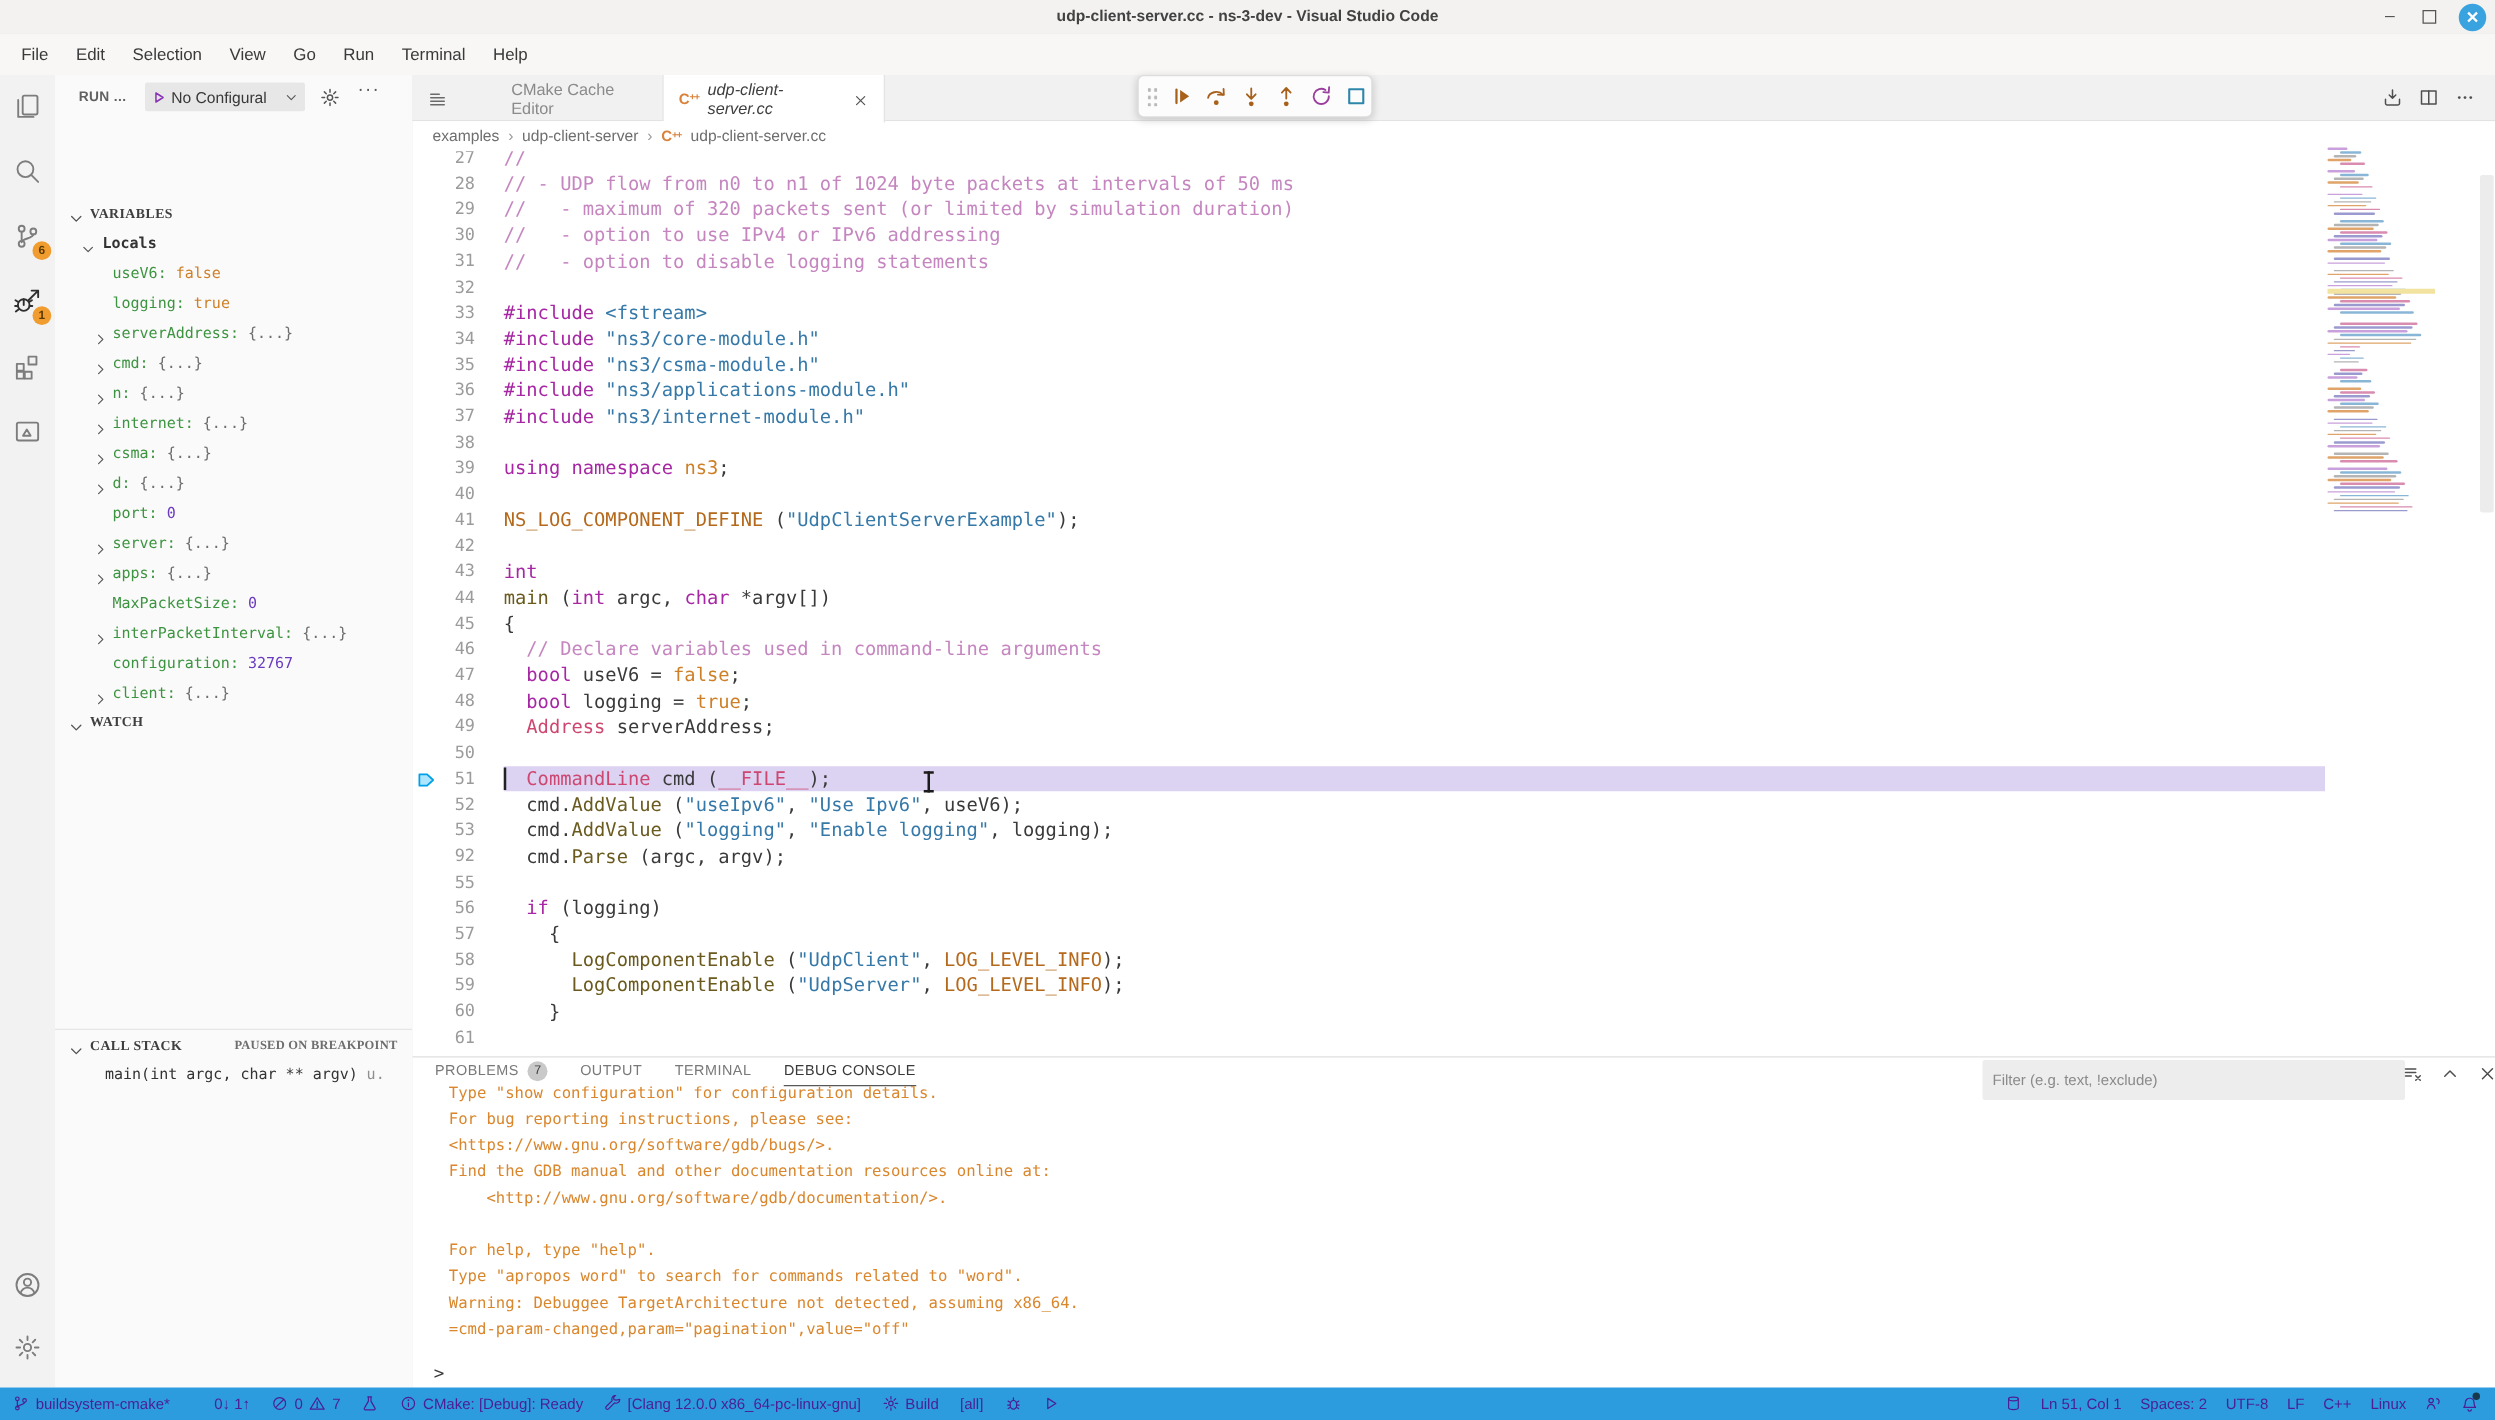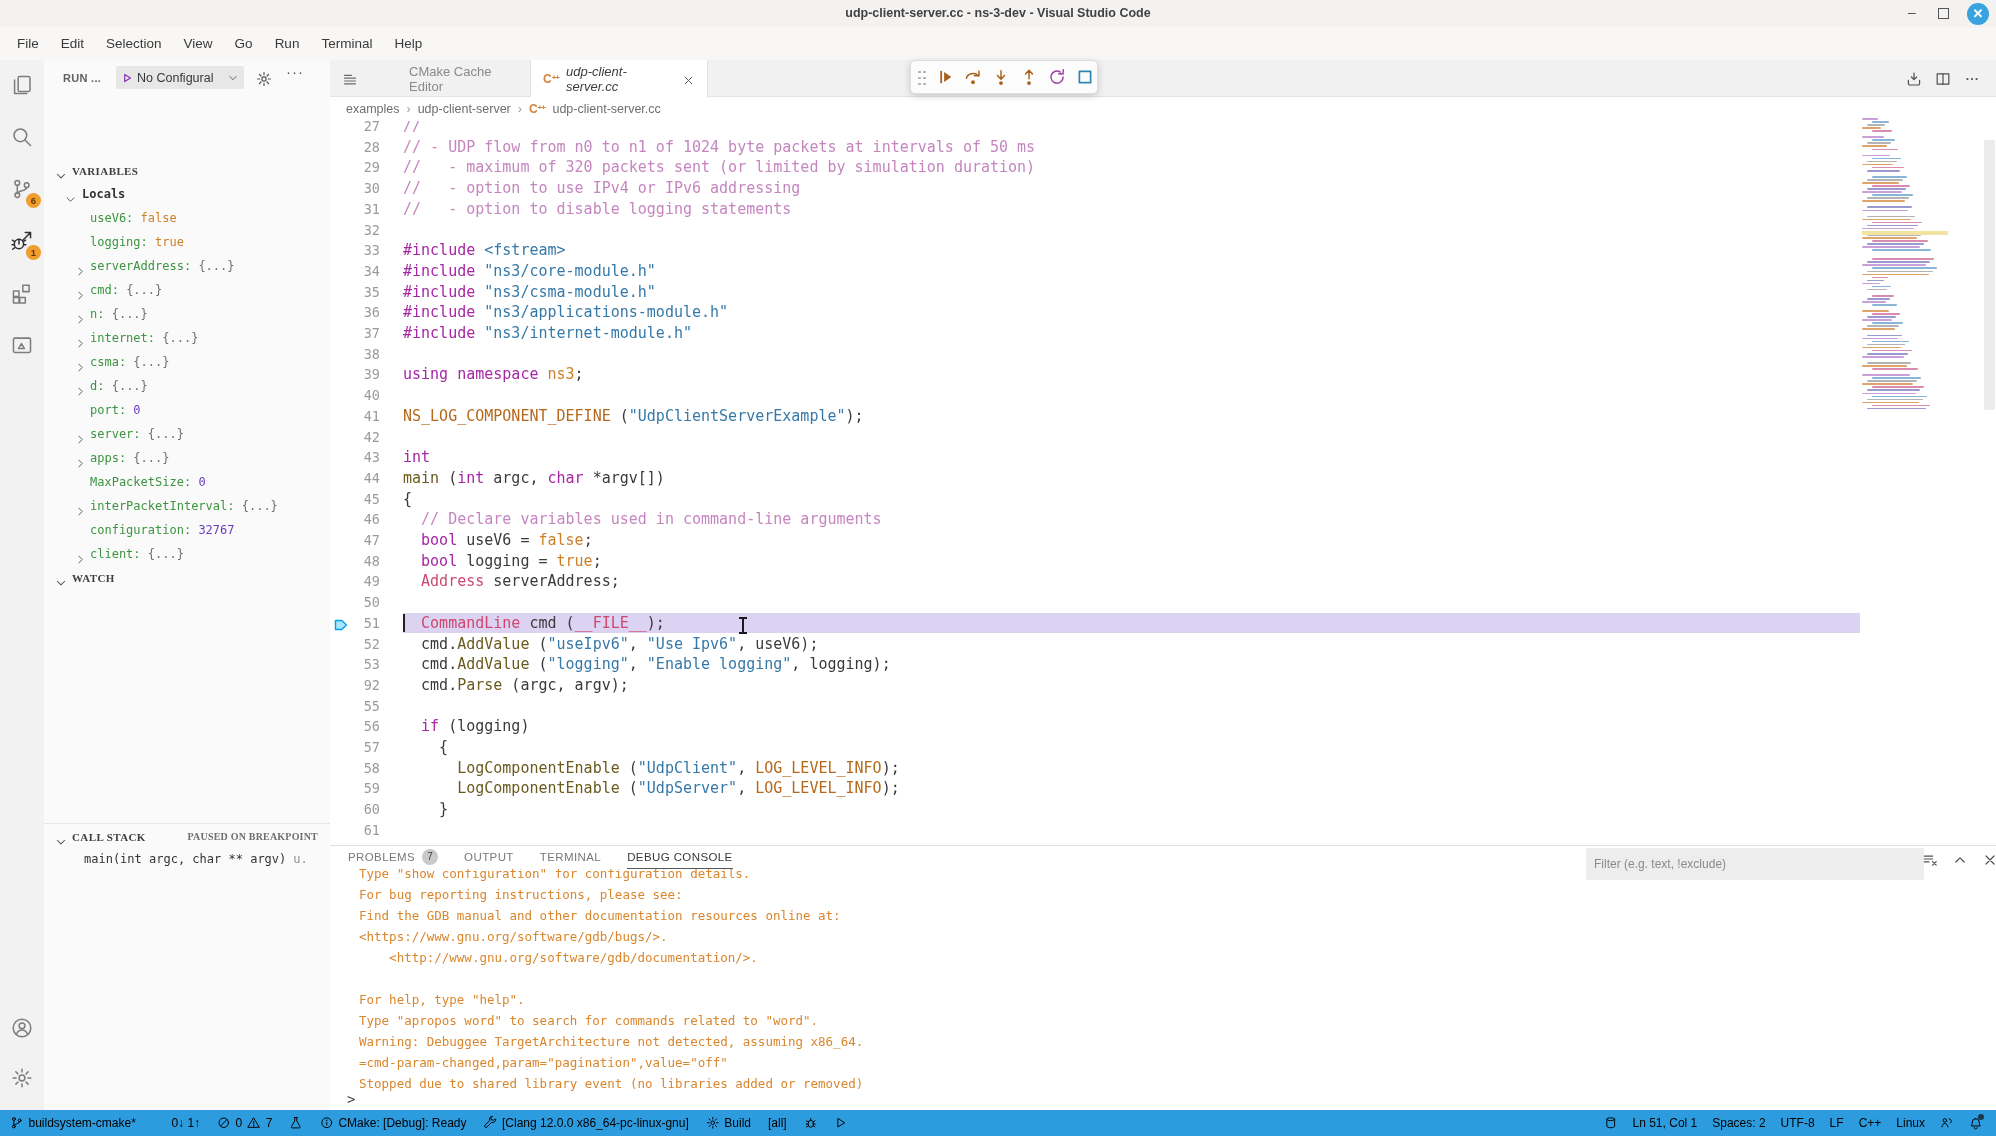--- a/index.html
+++ b/index.html
@@ -95,21 +95,21 @@
   .ptab.active{color:#383838;border-bottom:1px solid #585858;}
   .ptab-badge{margin-left:7px;width:16px;height:16px;border-radius:50%;background:#c9c9c9;color:#3e3e3e;font-size:10px;text-align:center;line-height:16px;letter-spacing:0;}
   .pfilter{position:absolute;left:1256px;top:2px;width:322px;height:32px;background:#ededed;border:none;border-radius:2px;font-size:12px;color:#333;padding:0 8px;font-family:"Liberation Sans",sans-serif;}
   .pfilter::placeholder{color:#8a8a8a;}
   .pact{position:absolute;top:4px;display:flex;gap:14px;color:#4f4f4f;left:1592px;}
   .console{position:absolute;left:0;top:23px;width:1666px;height:222px;overflow:hidden;}
   .console-inner{margin-top:-6px;padding-left:29px;}
   .con-line{height:21px;line-height:21px;font-family:"DejaVu Sans Mono",monospace;font-size:12.5px;color:#d9862c;white-space:pre;}
   .prompt{position:absolute;left:17px;top:245px;font-family:"DejaVu Sans Mono",monospace;font-size:14px;color:#3c3c3c;}
   
-  .statusbar{left:0;top:1110px;width:1996px;height:26px;background:#2d9cdf;color:#000000;display:flex;align-items:center;font-size:12px;}
+  .statusbar{left:0;top:1110px;width:1996px;height:26px;background:#2d9cdf;color:#4c1d95;display:flex;align-items:center;font-size:12px;}
   .sb-left{display:flex;align-items:center;gap:17px;padding-left:10px;}
   .sb-right{margin-left:auto;display:flex;align-items:center;gap:15px;padding-right:14px;}
   .sb-item{display:flex;align-items:center;gap:5px;white-space:nowrap;}
   .sb-item svg.ic{width:13.5px;height:13.5px;stroke-width:1.15;}
   .sb-bell{position:relative;}
   .sb-bell .dot{position:absolute;right:-2px;top:-2px;width:6px;height:6px;border-radius:50%;background:#17384d;}
 </style>
 </head>
 <body>
 
@@ -598,29 +598,28 @@
             <path d="M3.8 10l4.2-4.2L12.2 10"></path>
           </svg></span>
       <span><svg class="ic" viewBox="0 0 16 16">
             <path d="M4 4l8 8M12 4l-8 8"></path>
           </svg></span>
     </div>
     <div class="console" id="console">
       <div class="console-inner" id="consoleinner">
           <div class="con-line">Type "show configuration" for configuration details.</div>
           <div class="con-line">For bug reporting instructions, please see:</div>
+          <div class="con-line">&lt;https://www.gnu.org/software/gdb/bugs/&gt;.</div>
           <div class="con-line">Find the GDB manual and other documentation resources online at:</div>
-          <div class="con-line">&lt;https://www.gnu.org/software/gdb/bugs/&gt;.</div>
           <div class="con-line">    &lt;http://www.gnu.org/software/gdb/documentation/&gt;.</div>
           <div class="con-line"> </div>
           <div class="con-line">For help, type "help".</div>
           <div class="con-line">Type "apropos word" to search for commands related to "word".</div>
           <div class="con-line">Warning: Debuggee TargetArchitecture not detected, assuming x86_64.</div>
           <div class="con-line">=cmd-param-changed,param="pagination",value="off"</div>
-          <div class="con-line">Stopped due to shared library event (no libraries added or removed)</div>
         </div>
     </div>
     <div class="prompt">&gt;</div>
   </div>
 
   <div class="abs statusbar">
     <div class="sb-left" id="sbleft">
         <div class="sb-item">
           <svg class="ic" viewBox="0 0 16 16">
             <circle cx="4.6" cy="3.6" r="1.7"></circle>

